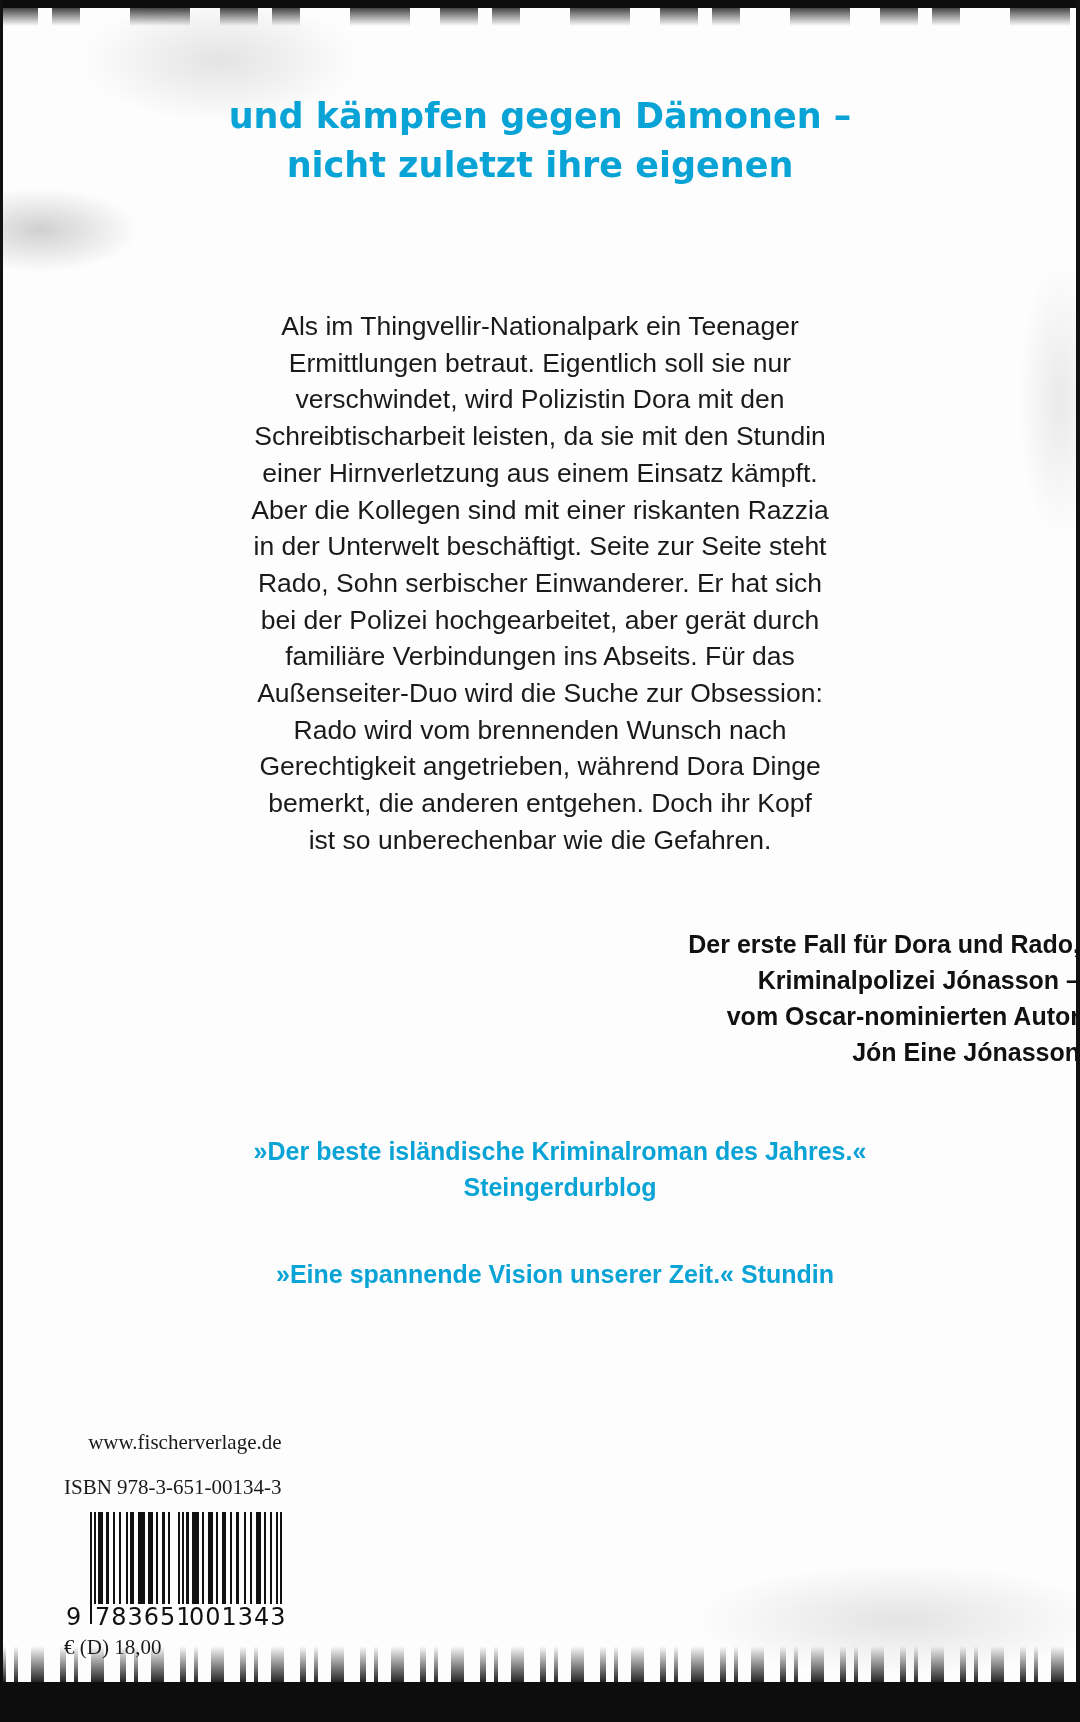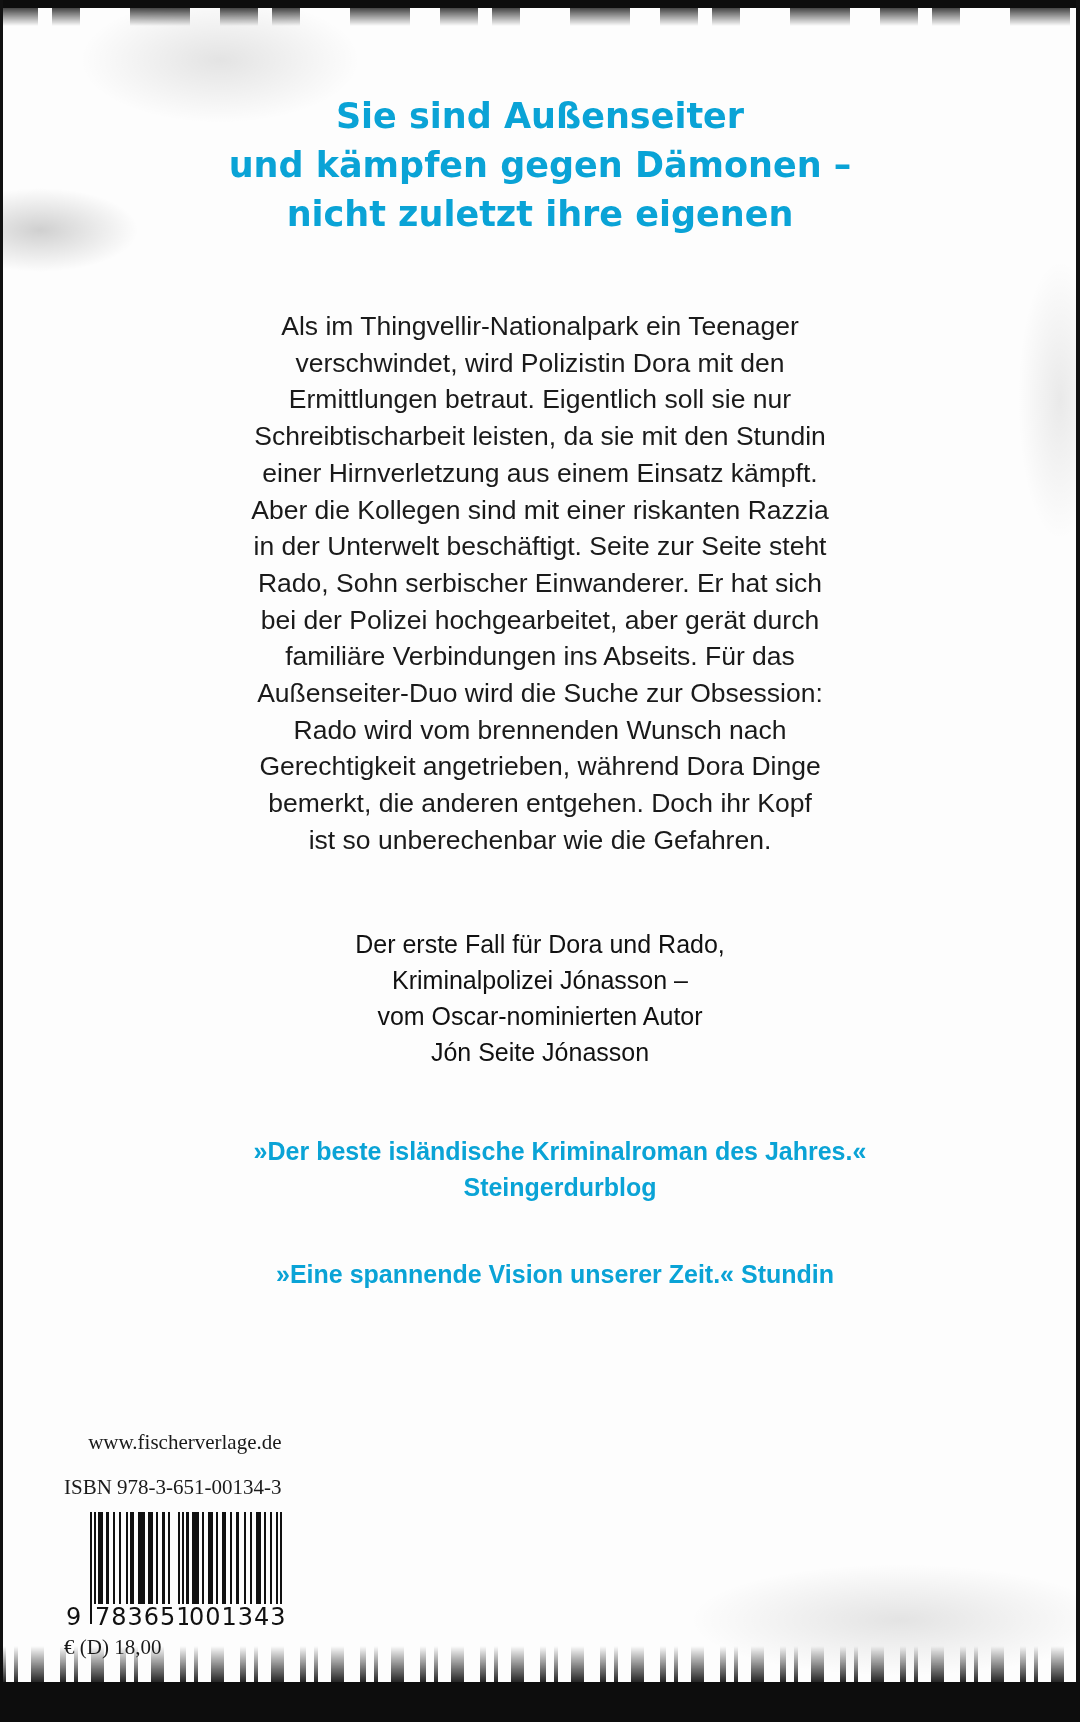--- a/index.html
+++ b/index.html
@@ -58,22 +58,22 @@
   .blurb {
     position: absolute; left: 0; right: 0; top: 308px;
     text-align: center; color: #1a1a1a;
     font-family: "Liberation Sans", sans-serif;
     font-size: 26.5px; line-height: 36.7px;
   }
   .blurb div { white-space: nowrap; }
 
   .tagline {
     position: absolute; left: 0; right: 0; top: 926px;
-    text-align: center; color: #111;
-    font-family: "Liberation Sans", sans-serif; font-weight: normal;
+    text-align: right; color: #111;
+    font-family: "Liberation Sans", sans-serif; font-weight: bold;
     font-size: 25px; line-height: 36px;
   }
   .tagline div { white-space: nowrap; }
 
   .quote {
     position: absolute; left: 0; right: 0;
     text-align: center; color: #0aa3d6;
     font-family: "Liberation Sans", sans-serif; font-weight: bold;
     font-size: 25px; line-height: 36px;
   }
@@ -106,48 +106,47 @@
 </head>
 <body>
 
 <div class="cover">
   <div class="edge-top"></div>
   <div class="edge-left"></div>
   <div class="edge-right"></div>
   <div class="edge-bottom"></div>
 
   <div class="headline">
-    <div>Sie sind Außenseiter</div>
     <div>und kämpfen gegen Dämonen –</div>
     <div>nicht zuletzt ihre eigenen</div>
   </div>
 
   <div class="blurb">
     <div>Als im Thingvellir-Nationalpark ein Teenager</div>
+    <div>Ermittlungen betraut. Eigentlich soll sie nur</div>
     <div>verschwindet, wird Polizistin Dora mit den</div>
-    <div>Ermittlungen betraut. Eigentlich soll sie nur</div>
     <div>Schreibtischarbeit leisten, da sie mit den Stundin</div>
     <div>einer Hirnverletzung aus einem Einsatz kämpft.</div>
     <div>Aber die Kollegen sind mit einer riskanten Razzia</div>
     <div>in der Unterwelt beschäftigt. Seite zur Seite steht</div>
     <div>Rado, Sohn serbischer Einwanderer. Er hat sich</div>
     <div>bei der Polizei hochgearbeitet, aber gerät durch</div>
     <div>familiäre Verbindungen ins Abseits. Für das</div>
     <div>Außenseiter-Duo wird die Suche zur Obsession:</div>
     <div>Rado wird vom brennenden Wunsch nach</div>
     <div>Gerechtigkeit angetrieben, während Dora Dinge</div>
     <div>bemerkt, die anderen entgehen. Doch ihr Kopf</div>
     <div>ist so unberechenbar wie die Gefahren.</div>
   </div>
 
   <div class="tagline">
     <div>Der erste Fall für Dora und Rado,</div>
     <div>Kriminalpolizei Jónasson –</div>
     <div>vom Oscar-nominierten Autor</div>
-    <div>Jón Seite Jónasson</div>
+    <div>Jón Eine Jónasson</div>
   </div>
 
   <div class="quote quote-1">
     <div>»Der beste isländische Kriminalroman des Jahres.«</div>
     <div>Steingerdurblog</div>
   </div>
 
   <div class="quote quote-2">
     <div>»Eine spannende Vision unserer Zeit.« Stundin</div>
   </div>

